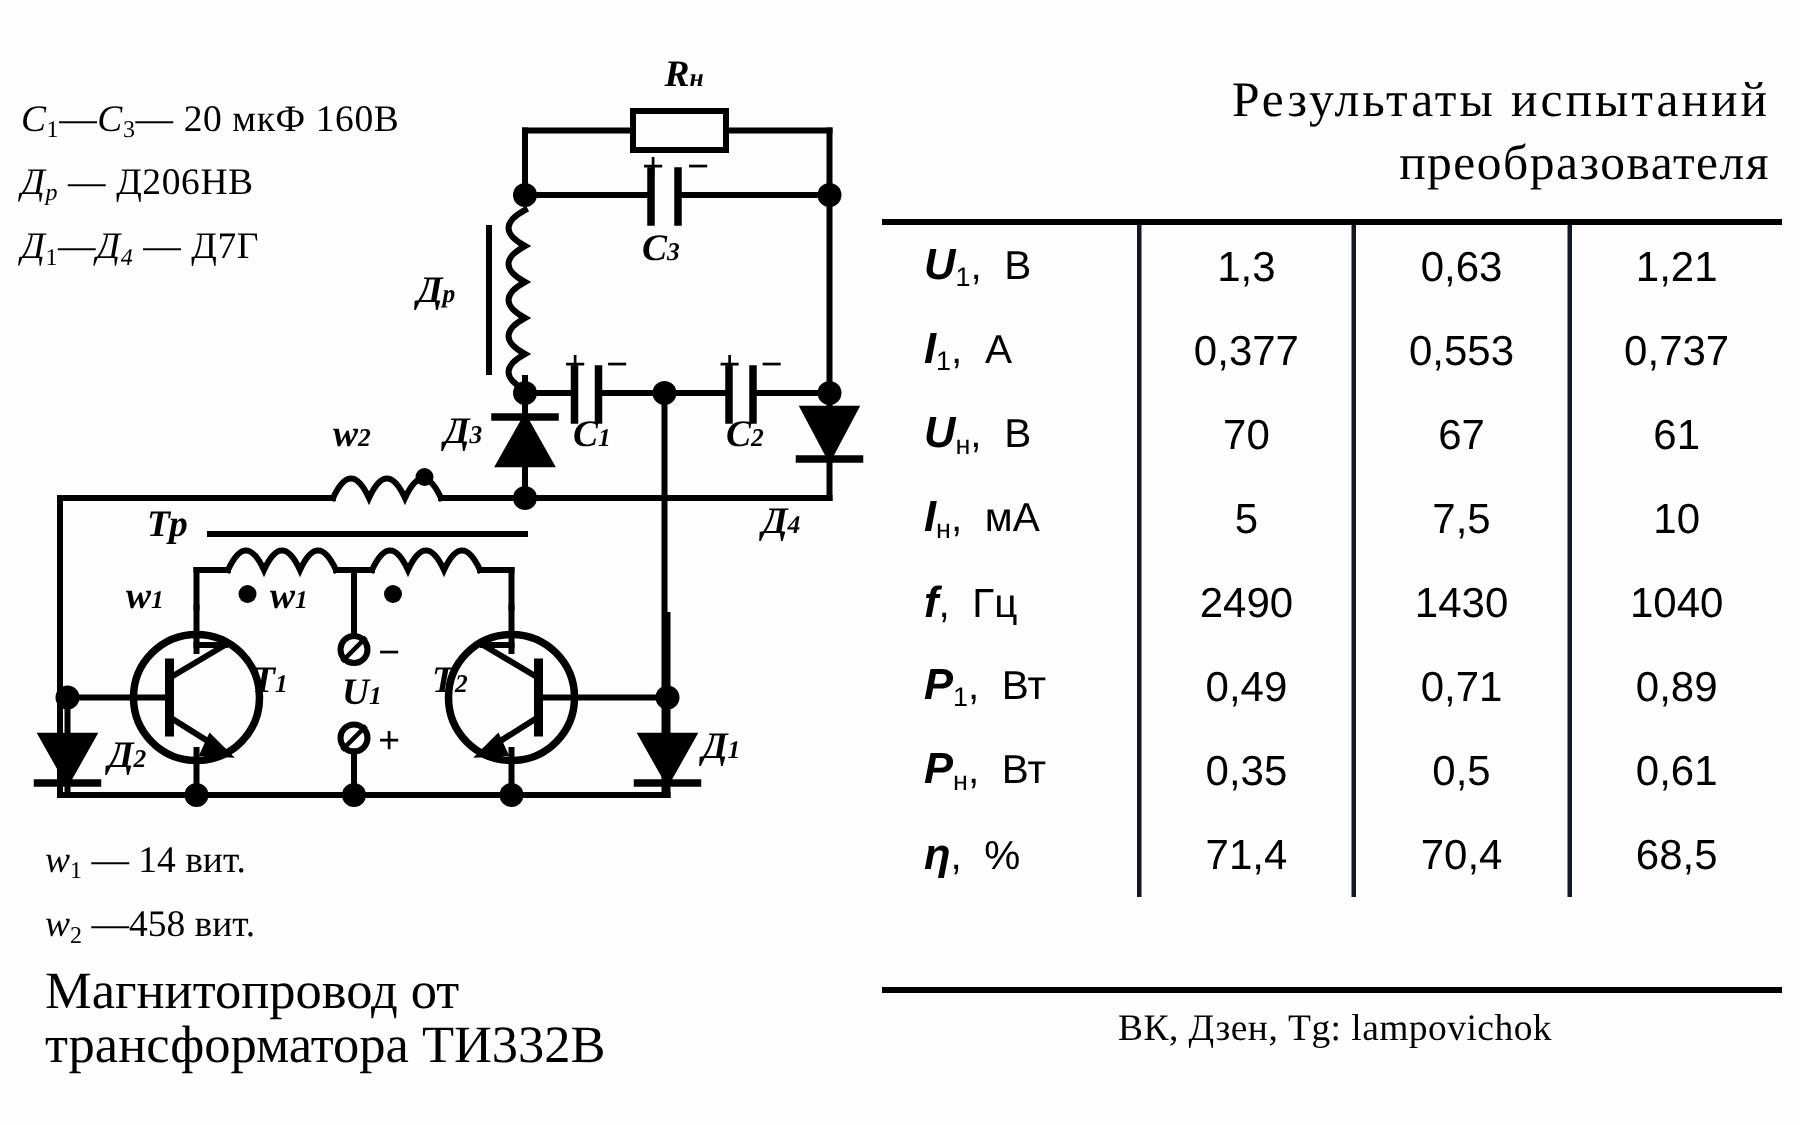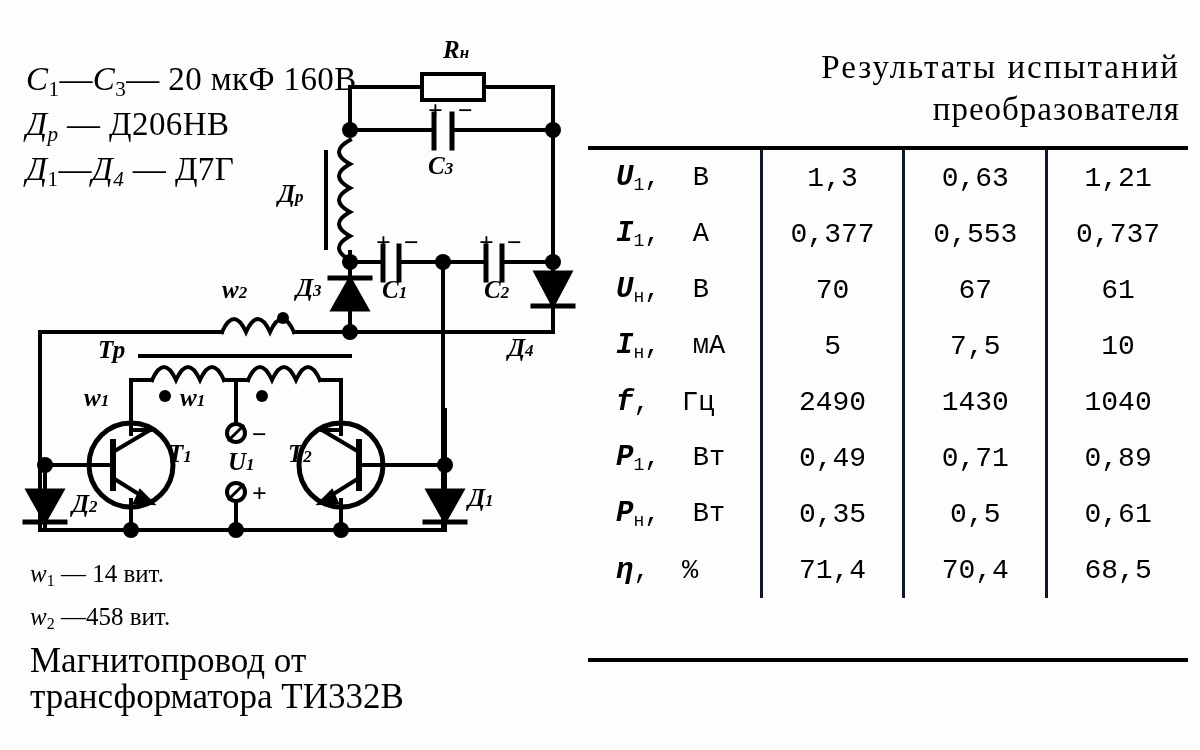--- a/index.html
+++ b/index.html
@@ -15,22 +15,22 @@
     overflow: hidden;
     font-family: "Liberation Serif", "DejaVu Serif", serif;
     color: #000;
   }
 
   
   .abs { position: absolute; }
 
   
   #legend-top {
-    left: 26px; top: 62px;
-    font-size: 33px;
+    left: 14px; top: 62px;
+    font-size: 25px;
     line-height: 35px;
     letter-spacing: .4px;
   }
   #legend-top .ln { white-space: nowrap; }
   .it { font-style: italic; font-family: "Liberation Serif", serif; }
   .sub {
     font-size: 0.64em;
     vertical-align: -0.28em;
     font-style: normal;
   }
@@ -76,21 +76,21 @@
     top: 150px;
     width: 600px;
     border-collapse: collapse;
   }
   #results td {
     padding: 0;
     height: 56px;
     font-size: 28px;
     text-align: center;
     vertical-align: middle;
-    font-family: Liberation Mono, monospace;
+    font-family: Liberation Sans, sans-serif;
     margin-top: 28px;
   }
   #results td.rowhead {
     width: 150px;
     text-align: left;
     padding-left: 28px;
     white-space: nowrap;
   }
   #results td.val { width: 150px; }
   #results tr td.sep { border-left: 3px solid #0f172a; }
@@ -394,14 +394,15 @@
         </tr>
         <tr>
           <td class="rowhead"><span class="rh-sym">η</span><span class="rh-unit">,&nbsp; </span><span class="rh-unit">%</span></td>
           <td class="val sep">71,4</td>
           <td class="val sep">70,4</td>
           <td class="val sep">68,5</td>
         </tr>
       </tbody>
   </table>
 
+  <div class="abs" id="footer-credit">ВК, Дзен, Tg:  lampovichok</div>
 
 </div>
 
 </body></html>

